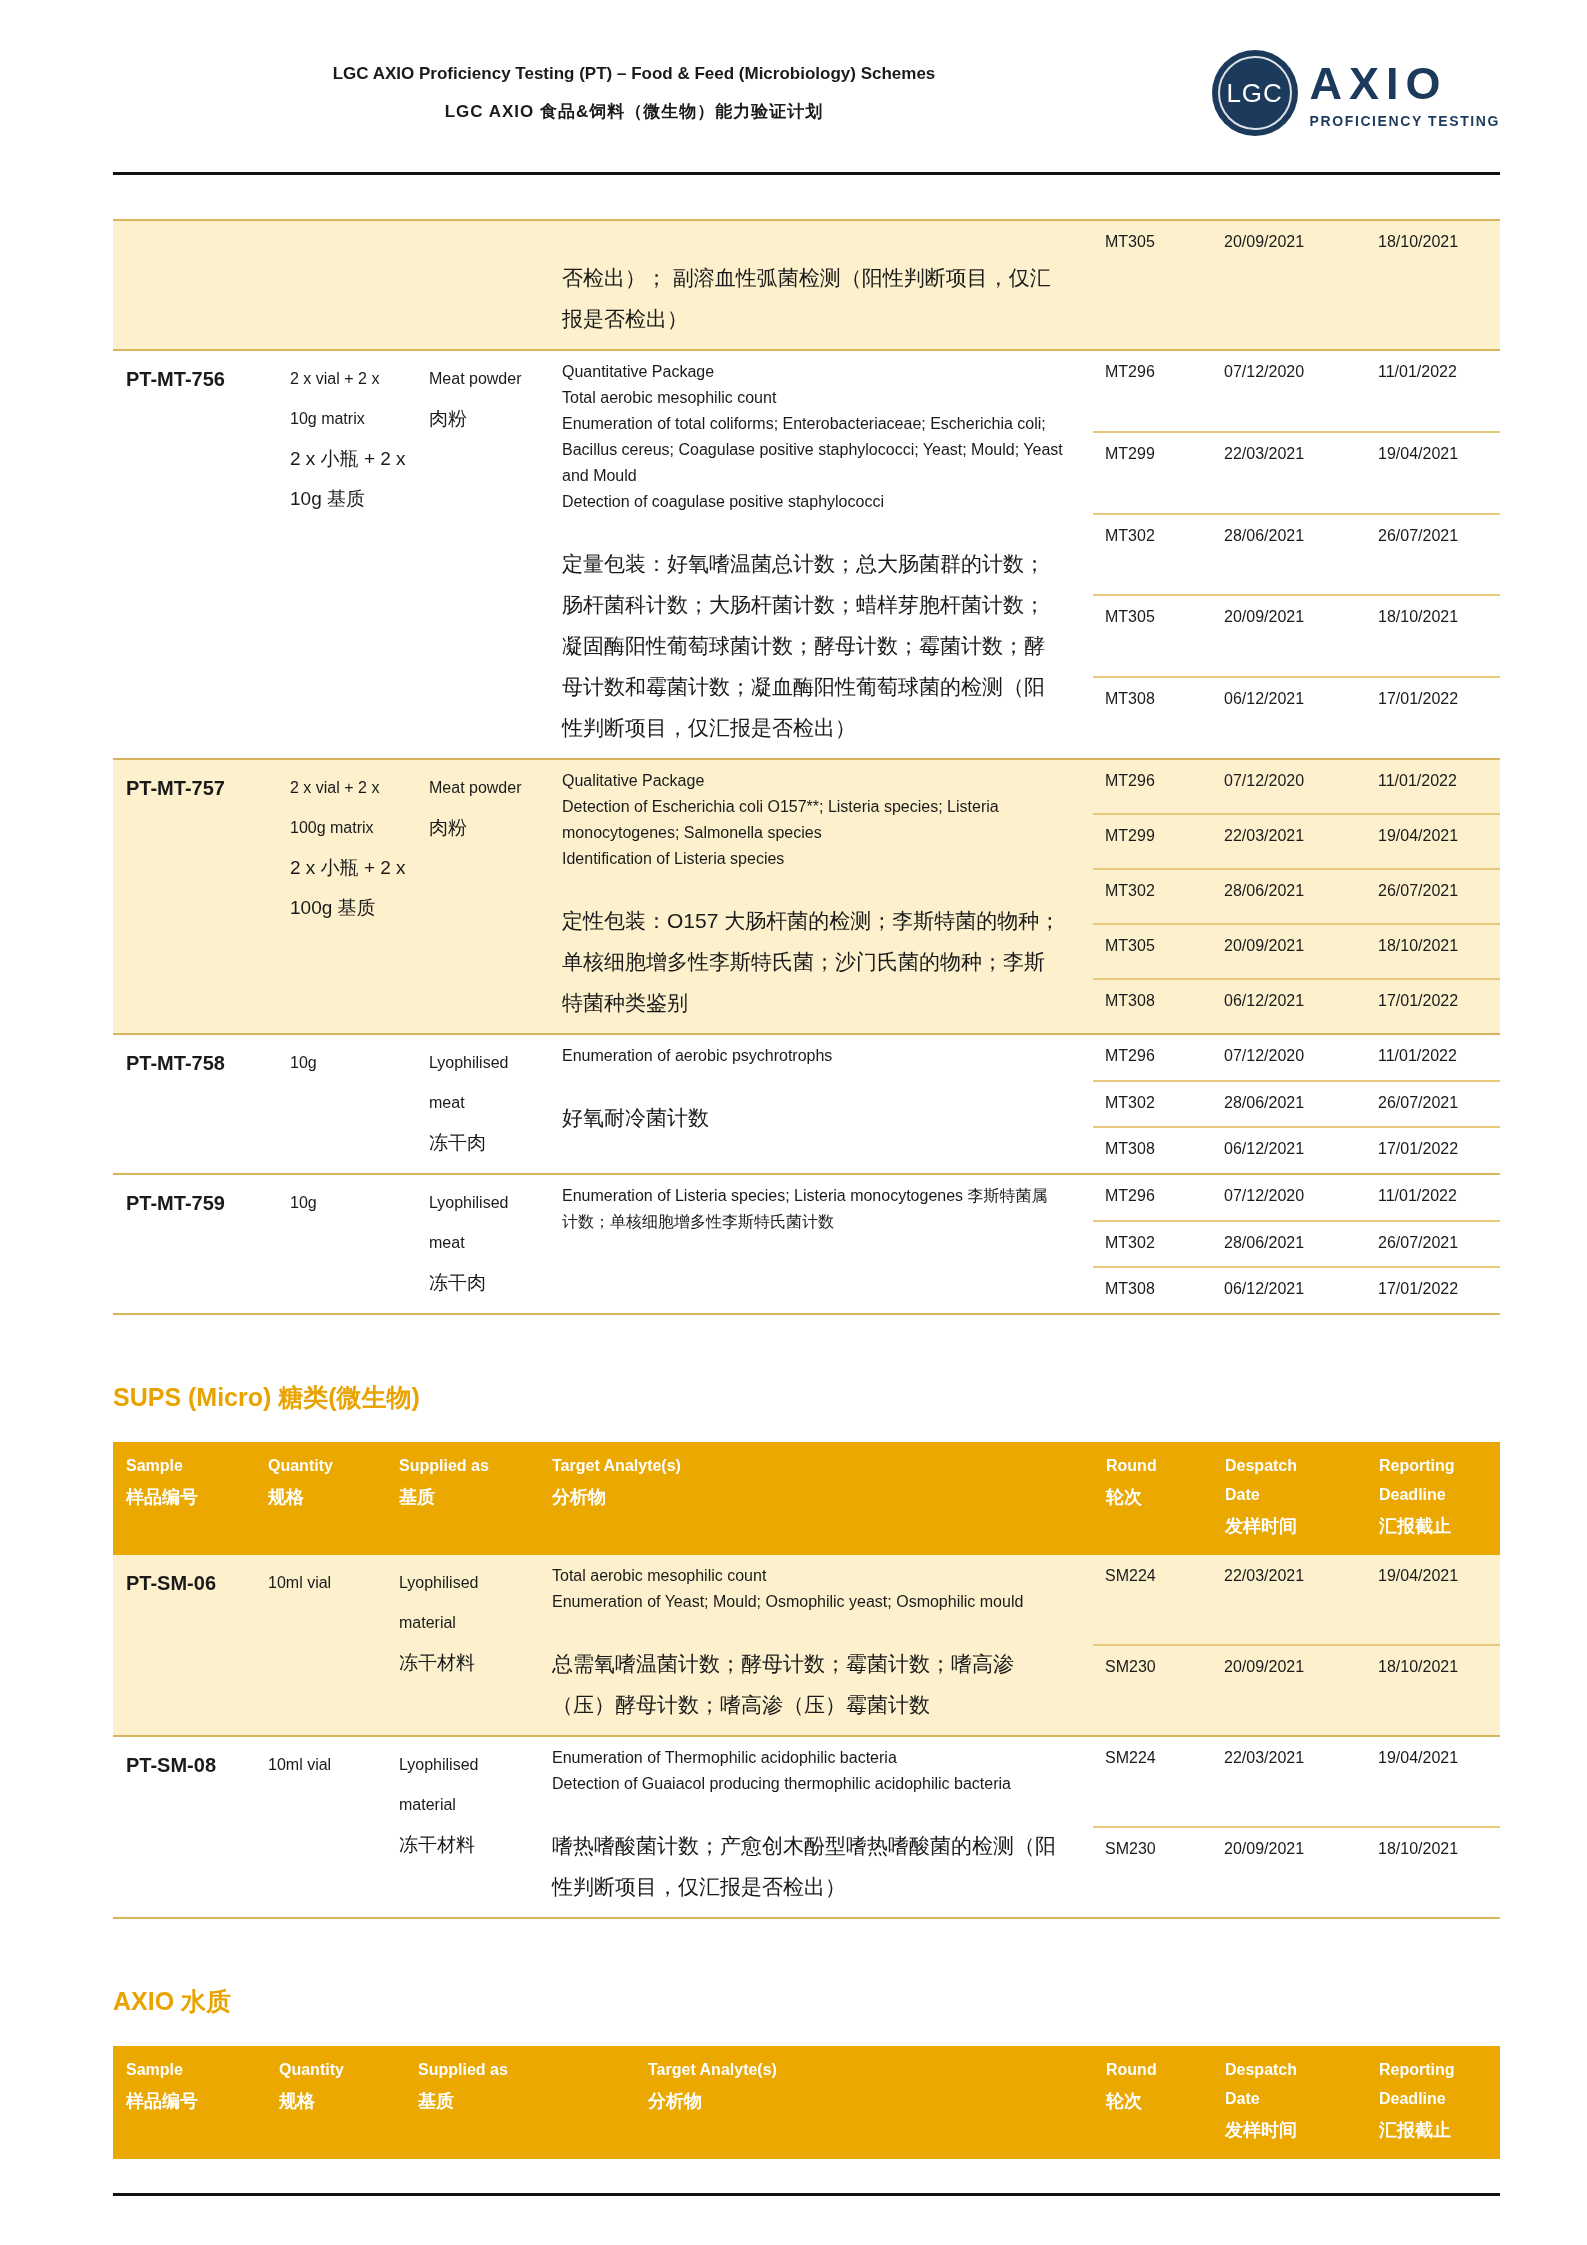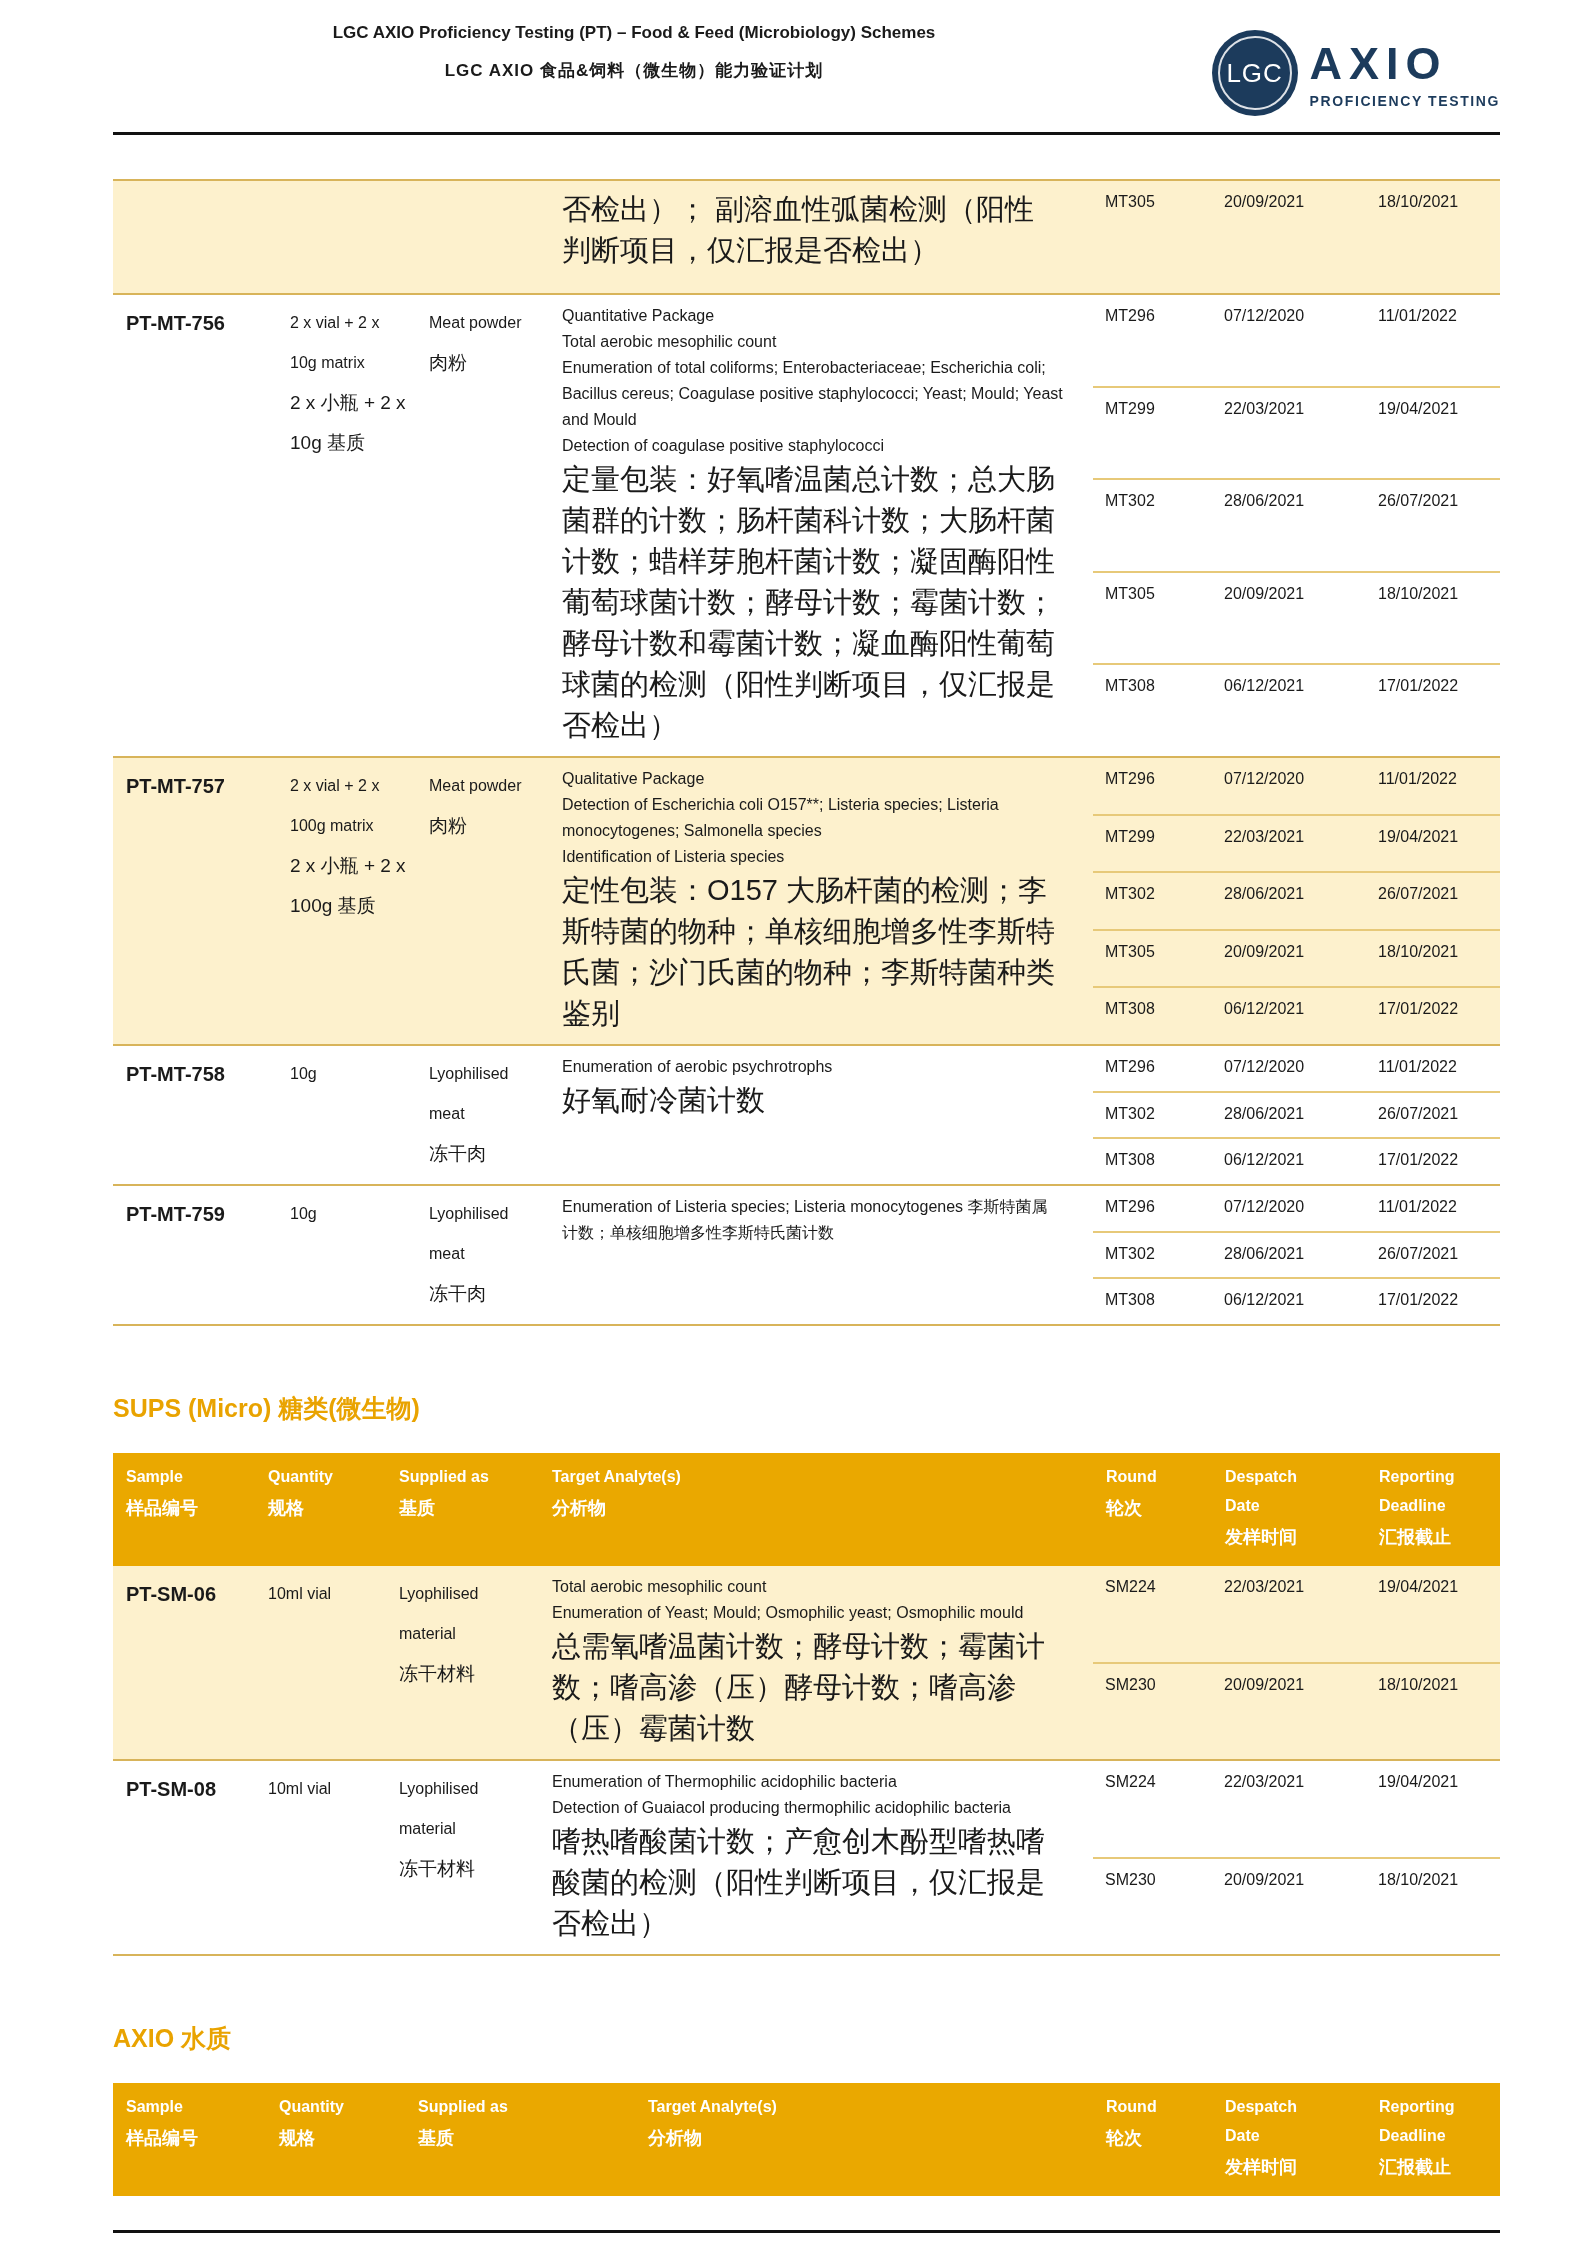--- a/index.html
+++ b/index.html
@@ -5,21 +5,21 @@
   :root{
     --gold:#EAA800; --shade:#FDF1CD; --sep:#D8B45A; --isep:#E7C979;
     --navy:#1C3B5C; --amber:#E9A300; --ink:#1A1A1A;
   }
   *{box-sizing:border-box;}
   body{margin:0;background:#fff;color:var(--ink);
        font-family:"Liberation Sans","DejaVu Sans",sans-serif;}
   .page{width:1587px;height:2245px;padding:0 87px 0 113px;background:#fff;overflow:hidden;}
 
   
-  .page-header{display:flex;height:132px;padding-top:14px;}
+  .page-header{display:flex;align-items:center;height:172px;padding-top:14px;}
   .header-titles{flex:1 1 auto;text-align:center;}
   .h-en{font-size:17px;font-weight:bold;line-height:38px;}
   .h-zh{font-size:17px;font-weight:bold;line-height:38px;letter-spacing:1px;}
   .logo{display:flex;align-items:center;gap:12px;flex:0 0 345px;justify-content:flex-end;}
   .logo-circle{width:86px;height:86px;border-radius:50%;background:var(--navy);color:#fff;
        display:flex;align-items:center;justify-content:center;font-weight:normal;font-size:26px;
        position:relative;letter-spacing:1px;flex:0 0 auto;}
   .logo-circle::after{content:"";position:absolute;inset:6px;border-radius:50%;
        border:2px solid rgba(255,255,255,.85);}
   .logo-circle span{position:relative;z-index:1;}
@@ -36,21 +36,21 @@
   #sups-table{border-bottom:2px solid var(--sep);}
   #mt-table .row:first-child{min-height:112px;}
   .shaded{background:var(--shade);}
 
   .cell{padding:8px 6px 10px 13px;}
   .cell-line{font-size:16px;line-height:40px;}
   .cell-line.cjk{font-size:19px;}
   .sample{font-weight:bold;font-size:20px;line-height:40px;}
   .target{padding-right:30px;}
   .t-en{font-size:16px;line-height:26px;}
-  .t-cn{font-size:29px;line-height:41px;}
+  .t-cn{font-size:21px;line-height:41px;margin-top:28px;}
 
   .rounds{display:flex;flex-direction:column;}
   .round-entry{flex:1 1 0;display:grid;grid-template-columns:119px 154px 1fr;
        align-content:start;padding-top:9px;min-height:40px;}
   .round-entry > div{padding-left:12px;font-size:16px;line-height:24px;white-space:nowrap;}
   .round-entry + .round-entry{border-top:2px solid var(--isep);}
 
   
   .thead{display:grid;background:var(--gold);color:#fff;margin-top:28px;}
   .hgrid-sm{grid-template-columns:142px 131px 153px 554px 119px 154px 1fr;}

